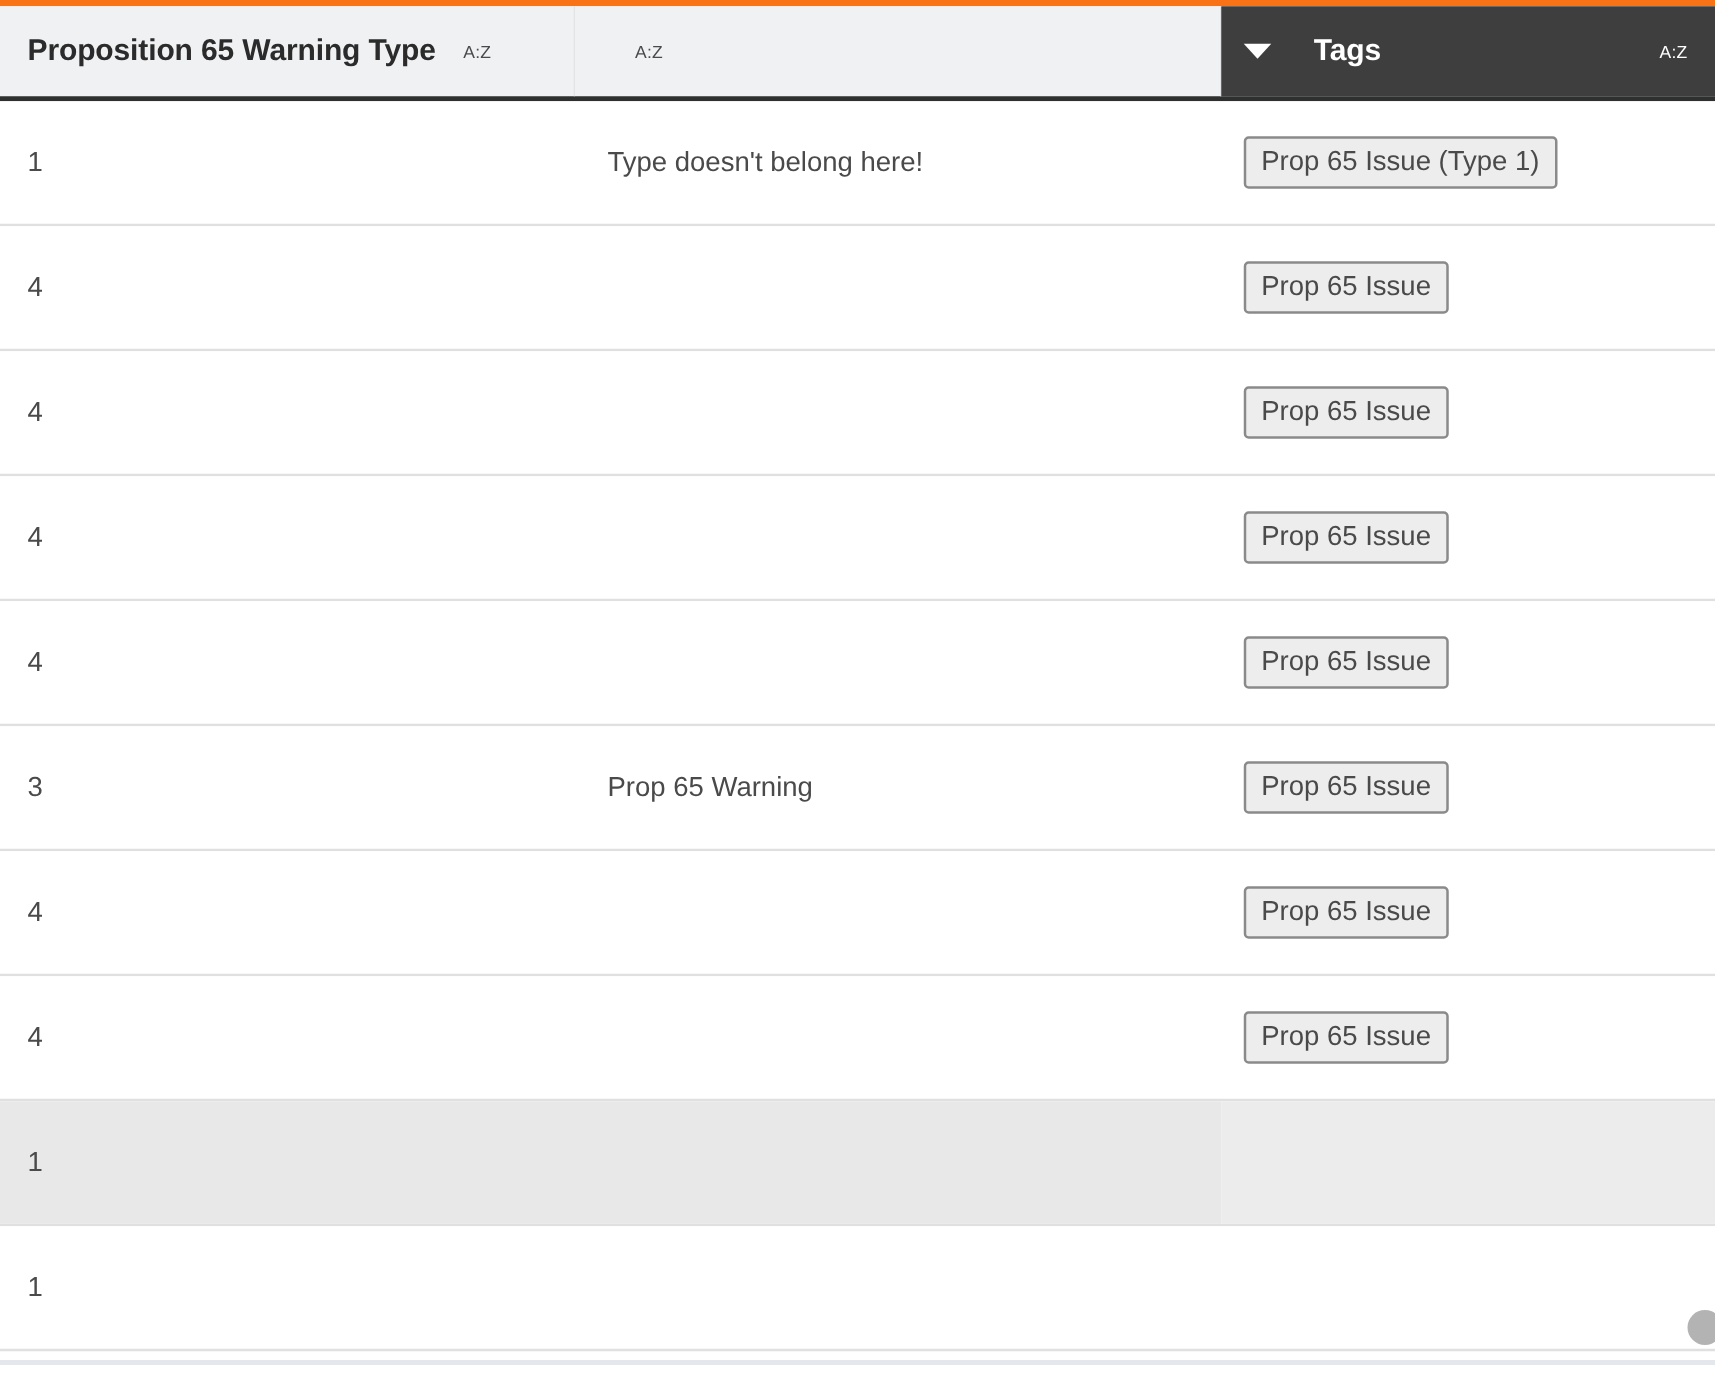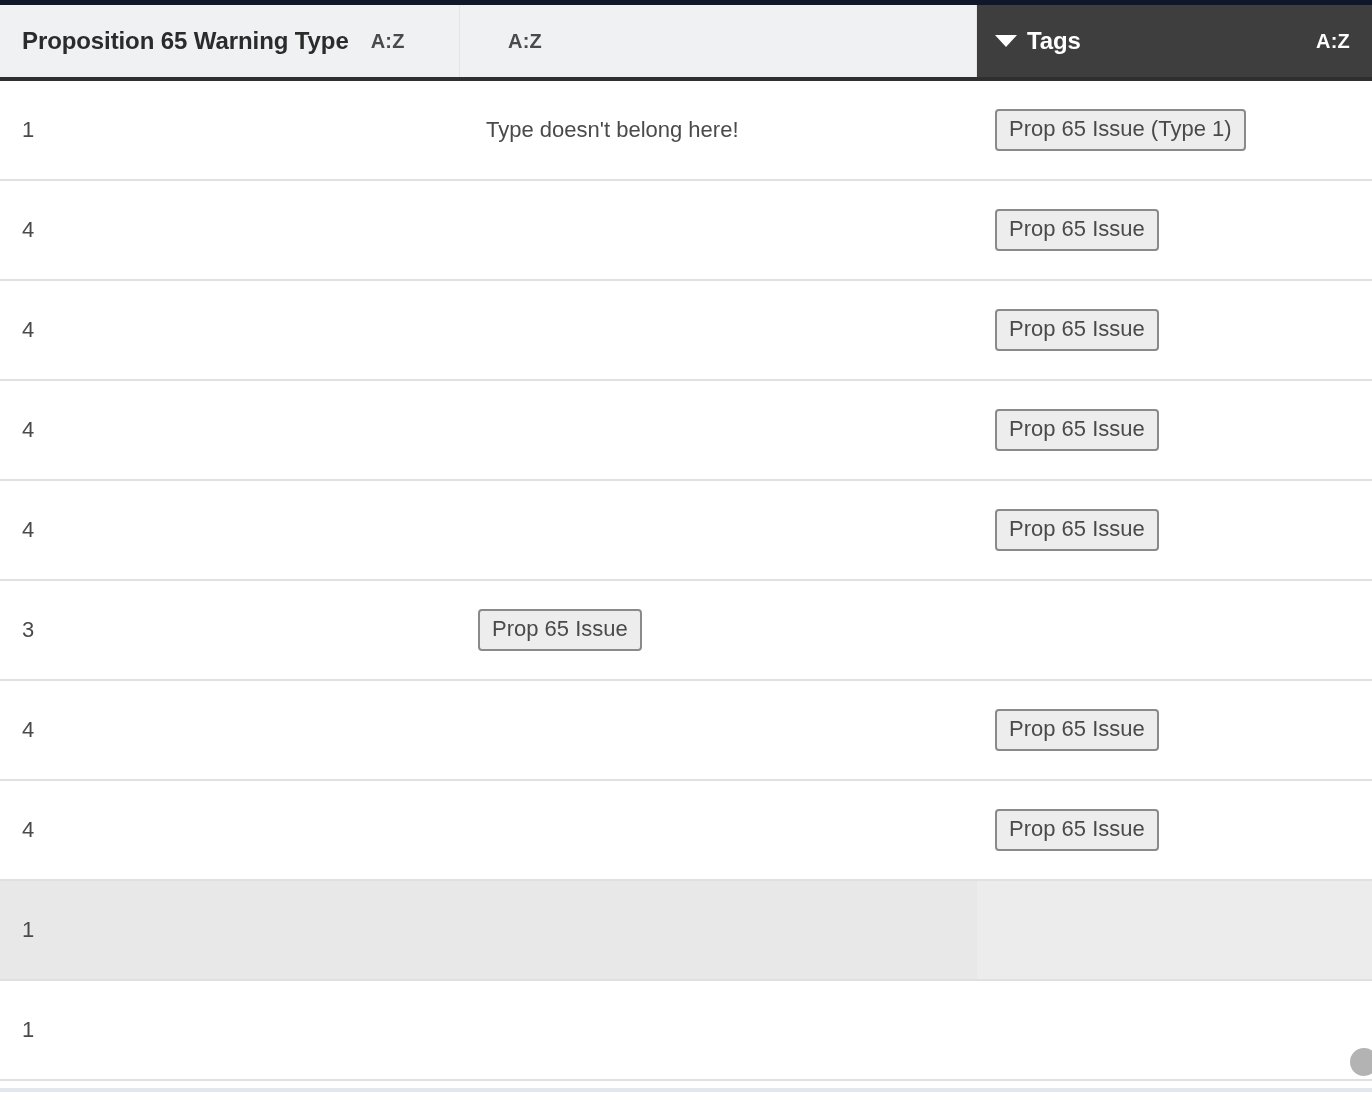--- a/index.html
+++ b/index.html
@@ -13,21 +13,21 @@
     font-family: "Liberation Sans", sans-serif;
     overflow: hidden;
     position: relative;
   }
 
   .grid {
     width: 1372px;
     height: 1100px;
     position: relative;
     box-sizing: border-box;
-    border-top: 5px solid #0f172a;
+    border-top: 5px solid #f97316;
     background: #ffffff;
   }
 
   
   .header-row {
     display: flex;
     height: 76px;
     background: #eff1f3;
     border-bottom: 4px solid #2f2f2f;
     box-sizing: border-box;
@@ -39,40 +39,41 @@
     height: 100%;
     position: relative;
   }
   .hcell.c1 { width: 460px; padding-left: 22px; }
   .hcell.c2 { width: 517px; padding-left: 26px; }
   .hcell.c3 {
     width: 395px;
     background: #3e3e3e;
     padding-left: 18px;
     color: #ffffff;
+    gap: 24px;
   }
   .hcell.c1::after,
   .hcell.c2::after {
     content: "";
     position: absolute;
     right: 0; top: 0; bottom: 0;
     width: 1px;
     background: #e2e4e6;
   }
   .htitle {
     font-size: 24px;
     font-weight: bold;
     color: #2b2b2b;
     letter-spacing: -0.1px;
     white-space: nowrap;
   }
   .hcell.c3 .htitle { color: #ffffff; }
   .sortmark {
-    font-size: 20px;
-    font-weight: bold;
+    font-size: 14px;
+    font-weight: normal;
     color: #4a4a4a;
     margin-left: 22px;
     letter-spacing: 0.2px;
     white-space: nowrap;
   }
   .hcell.c3 .sortmark {
     color: #ffffff;
     margin-left: 0;
     position: absolute;
     right: 22px;
@@ -208,20 +209,21 @@
       </div>
       <div class="row">
         <div class="cell c1">4</div>
         <div class="cell c2"></div>
         <div class="cell c3">
           <span class="tag">Prop 65 Issue</span>
         </div>
       </div>
       <div class="row">
         <div class="cell c1">3</div>
+        <div class="cell c2">Prop 65 Warning</div>
         <div class="cell c3">
           <span class="tag">Prop 65 Issue</span>
         </div>
       </div>
       <div class="row">
         <div class="cell c1">4</div>
         <div class="cell c2"></div>
         <div class="cell c3">
           <span class="tag">Prop 65 Issue</span>
         </div>

